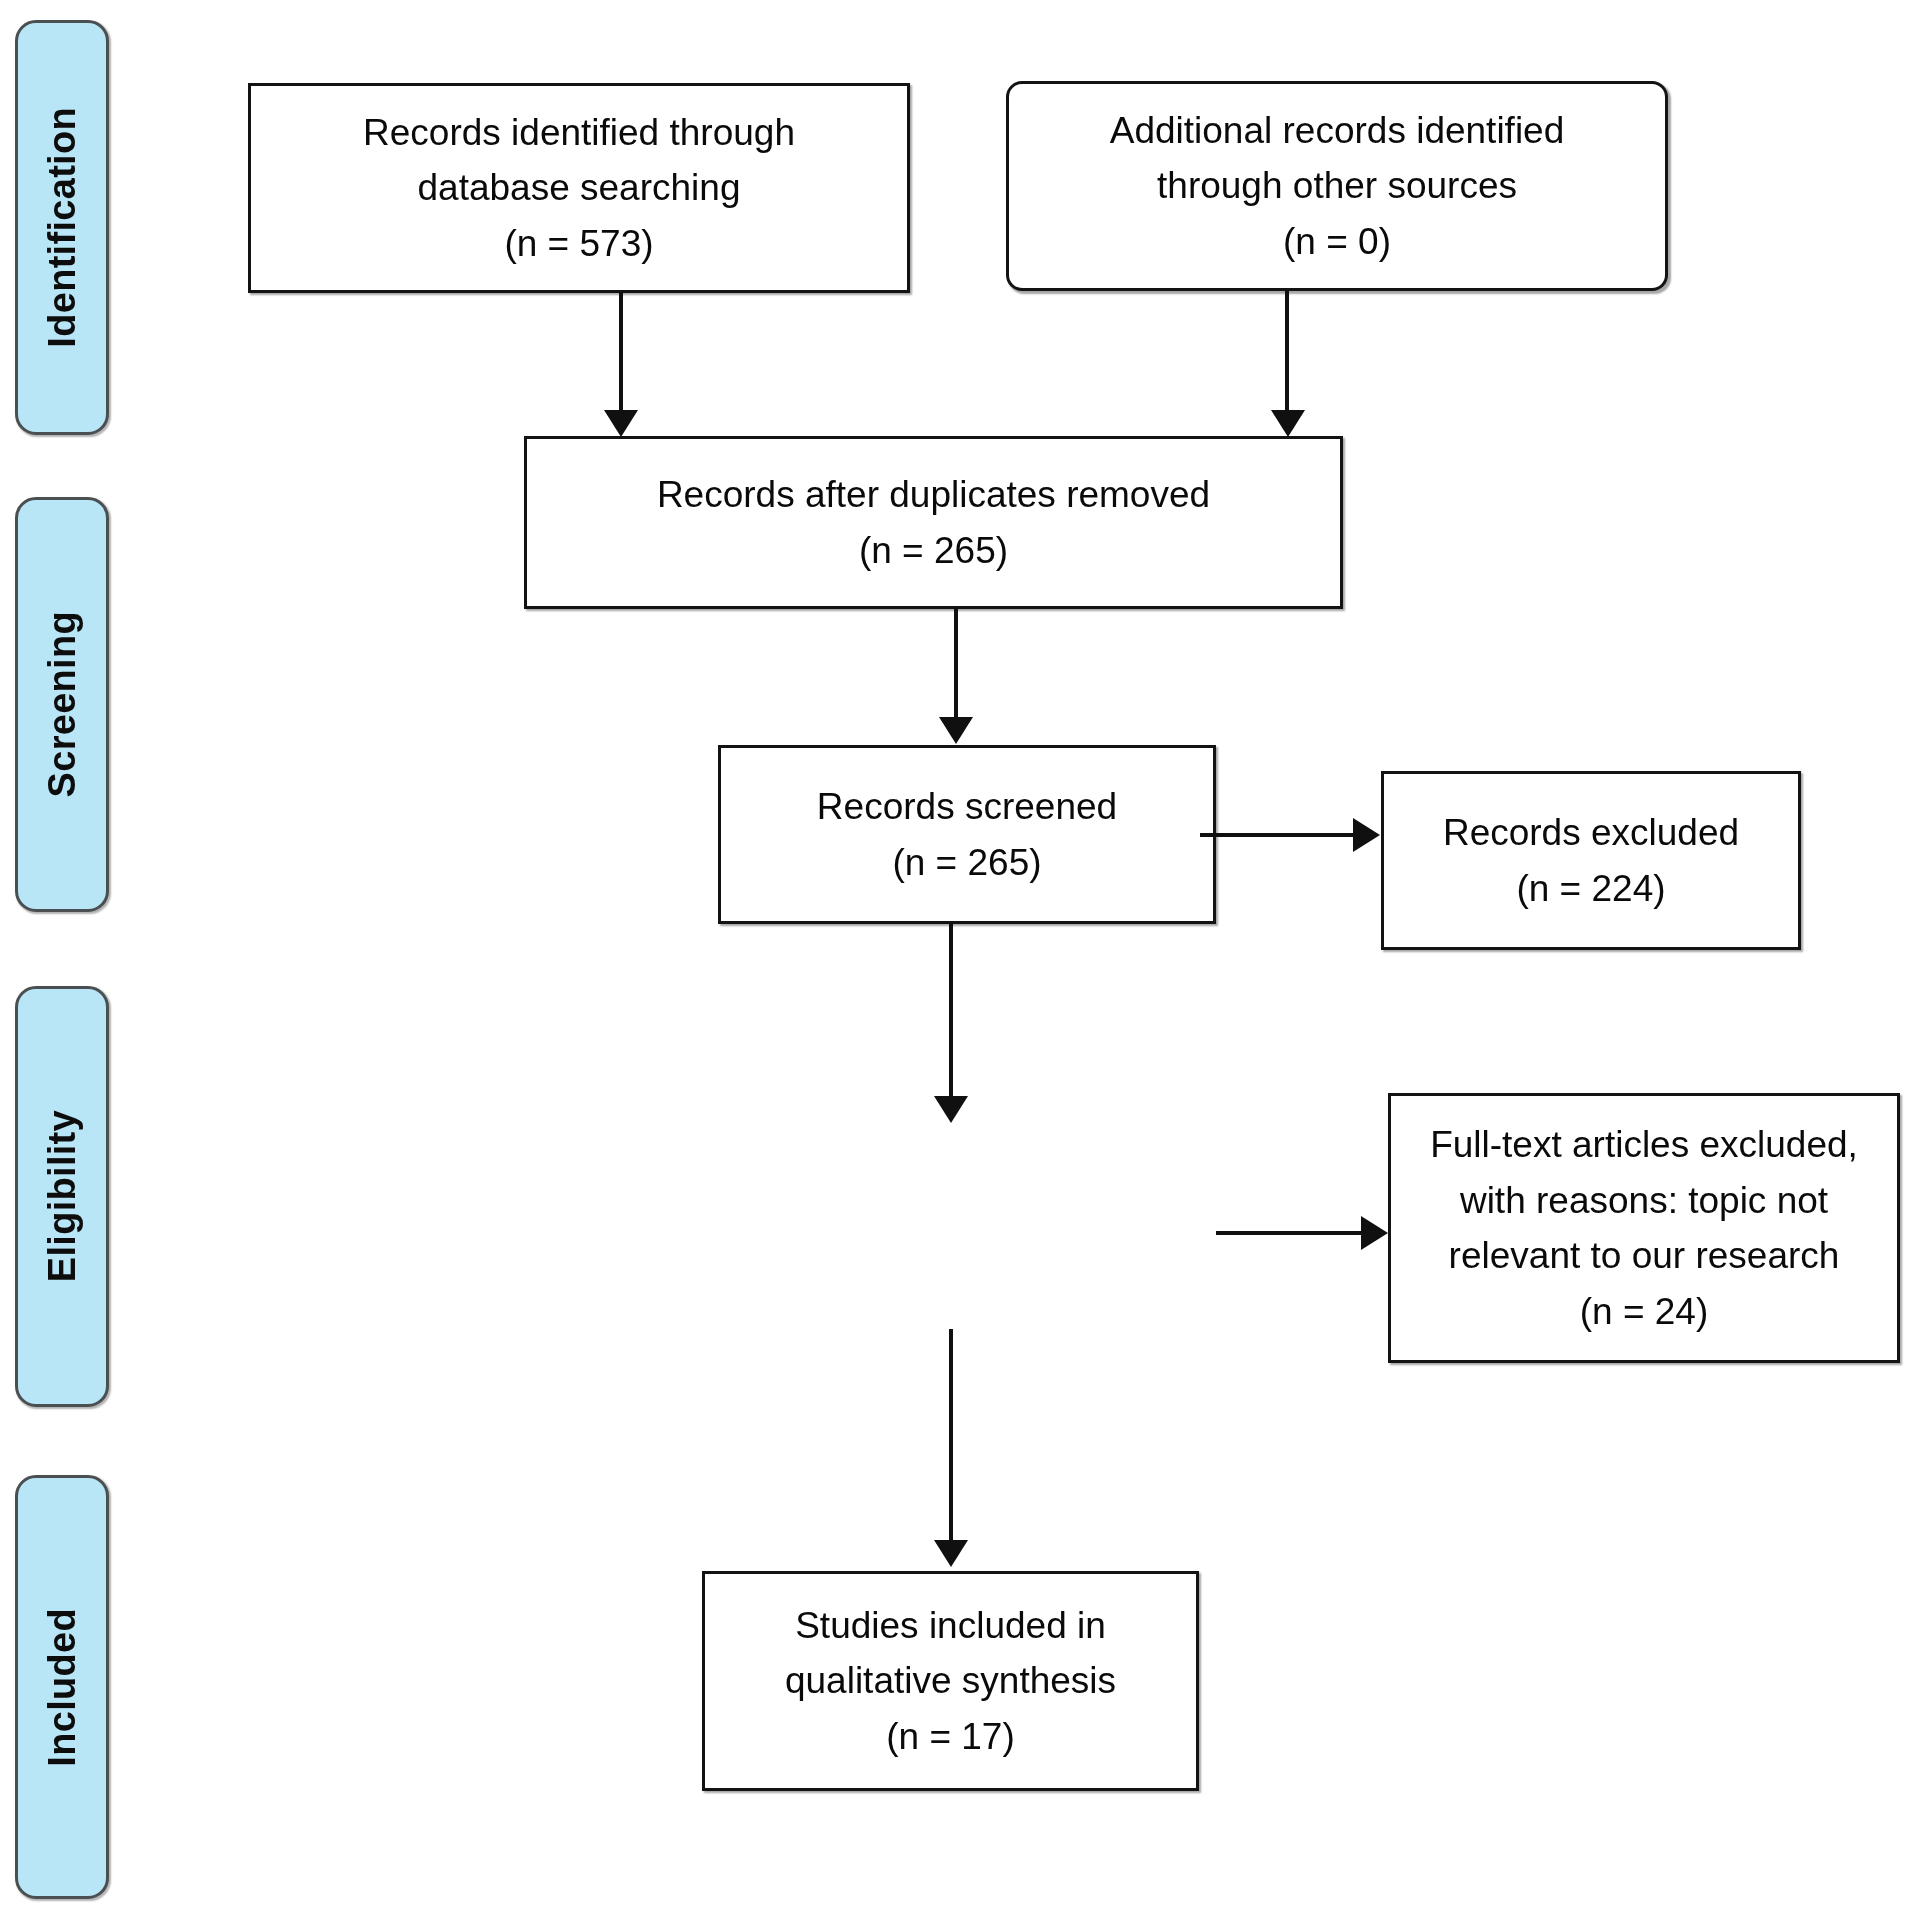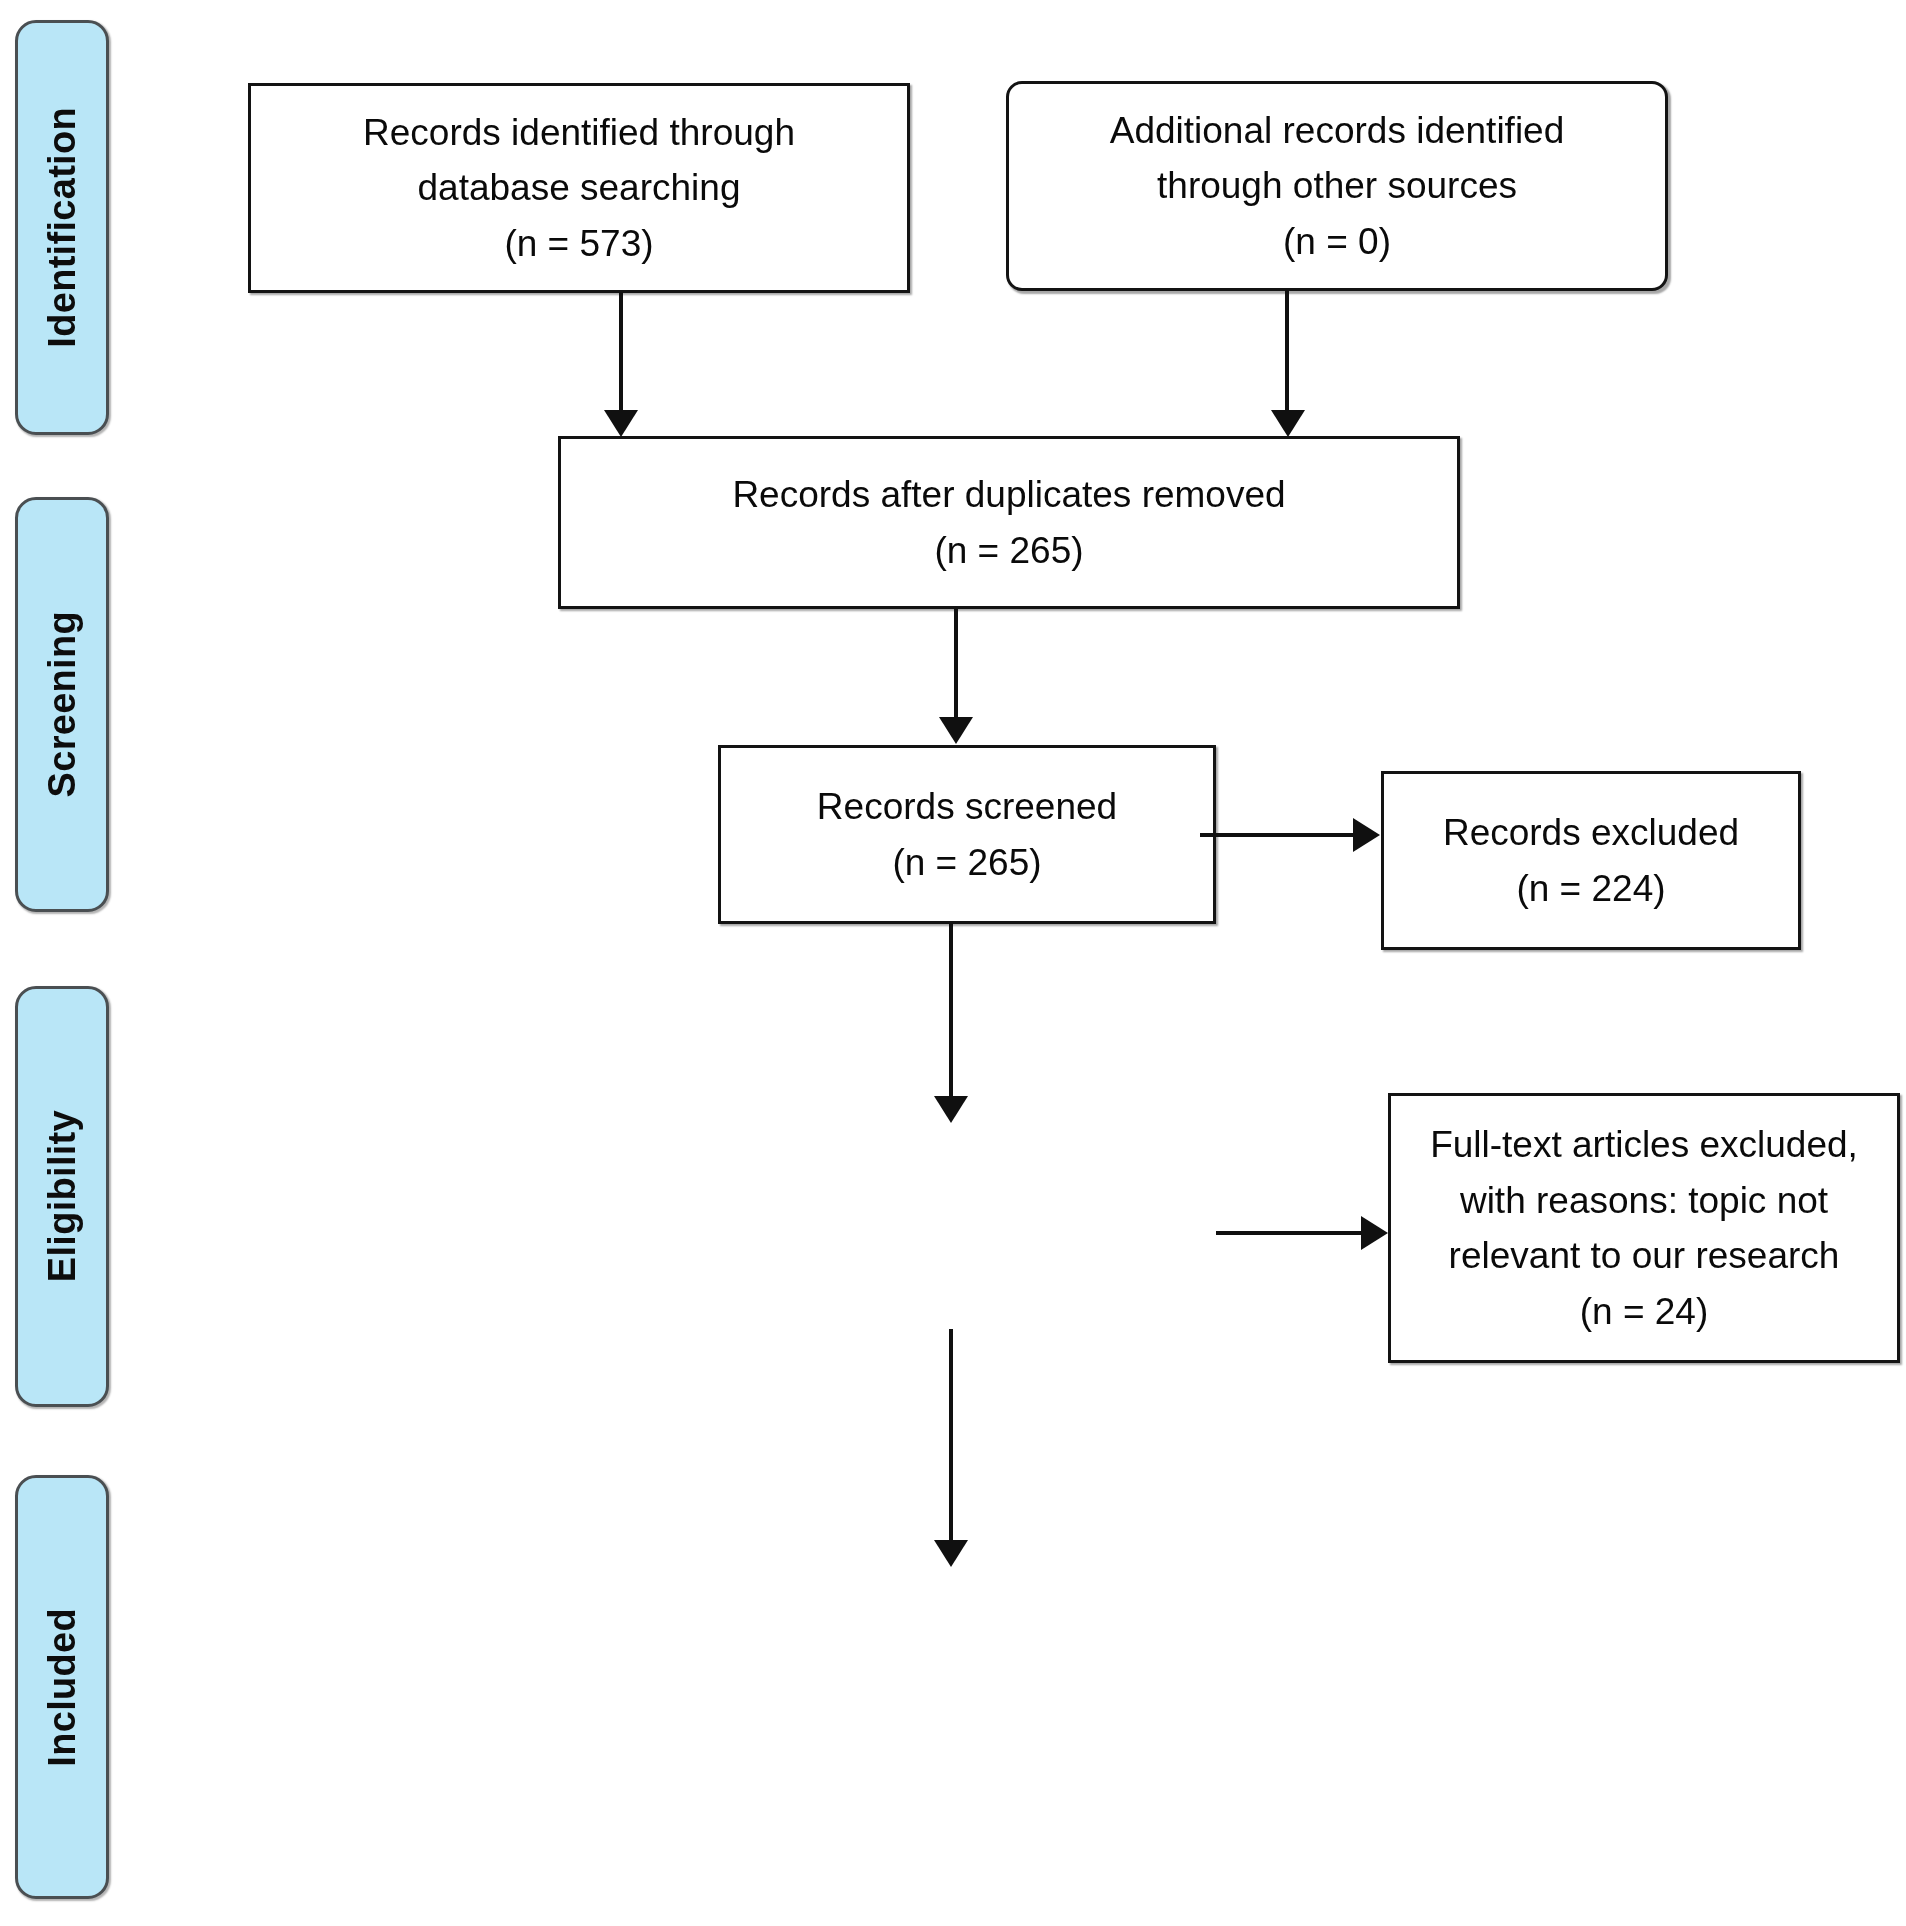--- a/index.html
+++ b/index.html
@@ -123,21 +123,21 @@
 through other sources
 (n = 0)</span>
   </div>
 
   <div class="conn-vline" style="left:619px; top:292px; height:121px;"></div>
   <div class="arrow-down" style="left:604px; top:410px;"></div>
 
   <div class="conn-vline" style="left:1285px; top:290px; height:123px;"></div>
   <div class="arrow-down" style="left:1271px; top:410px;"></div>
 
-  <div class="flow-box" style="left:558px; top:436px; width:902px; height:173px;">
+  <div class="flow-box" style="left:524px; top:436px; width:819px; height:173px;">
     <span class="flow-box-text">Records after duplicates removed
 (n = 265)</span>
   </div>
 
   <div class="conn-vline" style="left:954px; top:609px; height:110px;"></div>
   <div class="arrow-down" style="left:939px; top:717px;"></div>
 
   <div class="flow-box" style="left:702px; top:745px; width:498px; height:179px;margin-left:16px;">
     <span class="flow-box-text">Records screened
 (n = 265)</span>
@@ -161,15 +161,20 @@
 relevant to our research
 (n = 24)</span>
   </div>
 
   <div class="conn-hline" style="left:1216px; top:1231px; width:148px; height:3.7px;"></div>
   <div class="arrow-right" style="left:1361px; top:1216px;"></div>
 
   <div class="conn-vline" style="left:949px; top:1329px; height:213px;"></div>
   <div class="arrow-down" style="left:934px; top:1540px;"></div>
 
+  <div class="flow-box" style="left:702px; top:1571px; width:497px; height:220px;">
+    <span class="flow-box-text">Studies included in
+qualitative synthesis
+(n = 17)</span>
+  </div>
 
 </div>
 
 
 </body></html>

